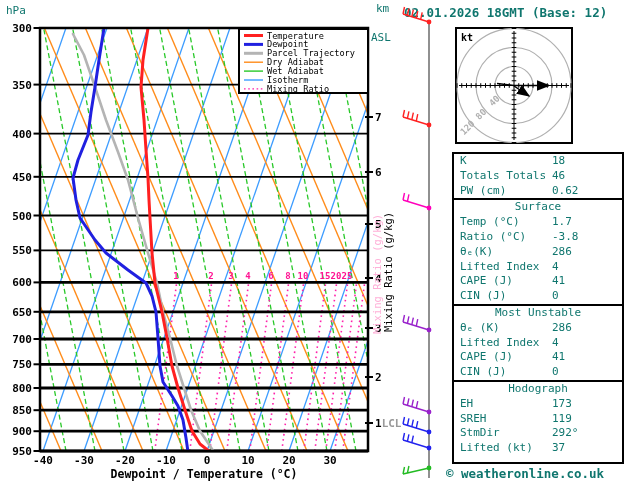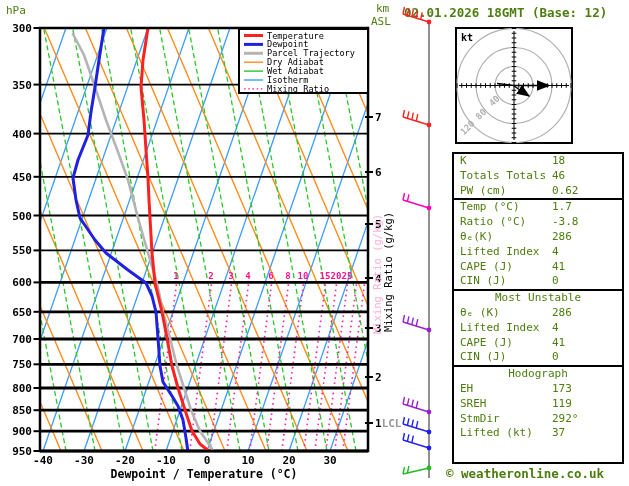--- a/index.html
+++ b/index.html
@@ -1,23 +1,23 @@
 <!DOCTYPE html>
 <html><head>
 <meta charset="utf-8">
 <style>
   html,body{margin:0;padding:0;background:#fff;}
   .stage{position:relative;width:629px;height:486px;background:#fff;overflow:hidden;
-         font-family:"DejaVu Sans Mono",monospace;color:#4d7c0f;}
+         font-family:"DejaVu Sans Mono",monospace;color:#0f766e;}
   .stage *{box-sizing:border-box;}
   .hdr{position:absolute;white-space:pre;}
   .hpa{left:6px;top:4px;font-size:11px;}
   .ttl{left:56px;top:6px;font-size:13px;font-weight:bold;letter-spacing:1px;}
   .km{left:376px;top:2px;font-size:11px;}
-  .asl{left:371px;top:15px;font-size:11px;}
+  .asl{left:371px;top:31px;font-size:11px;}
   .date{left:404px;top:5px;font-size:12.5px;font-weight:bold;}
   #chart{position:absolute;left:0;top:0;}
   #datatable{position:absolute;left:452px;top:152px;width:172px;height:312px;
              border:2px solid #000;background:#fff;}
   .thead{height:14.8px;line-height:14.8px;text-align:center;font-size:11px;}
   .trow{position:relative;height:14.8px;line-height:14.8px;font-size:11px;}
   .tlab{position:absolute;left:6px;}
   .tval{position:absolute;left:98px;}
   .tsep{border-top:2px solid #000;}
   .footer{position:absolute;left:446px;top:466px;font-size:12.5px;font-weight:bold;}
@@ -362,20 +362,21 @@
         <div class="trow">
           <span class="tlab">Totals Totals</span>
           <span class="tval">46</span>
         </div>
         <div class="trow">
           <span class="tlab">PW (cm)</span>
           <span class="tval">0.62</span>
         </div>
       </div>
       <div class="tsec tsep">
+        <div class="thead">Surface</div>
         <div class="trow">
           <span class="tlab">Temp (°C)</span>
           <span class="tval">1.7</span>
         </div>
         <div class="trow">
           <span class="tlab">Ratio (°C)</span>
           <span class="tval">-3.8</span>
         </div>
         <div class="trow">
           <span class="tlab">θₑ(K)</span>

